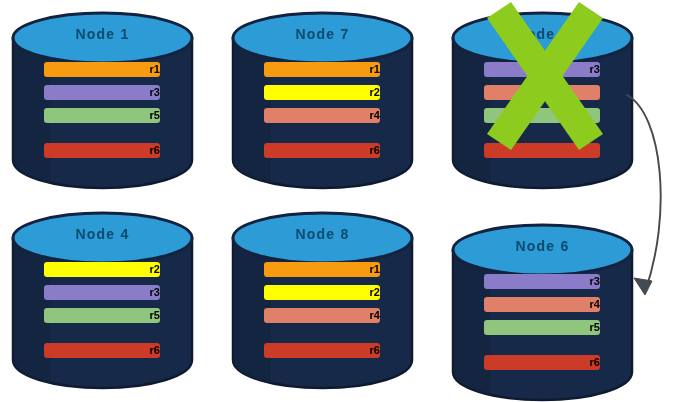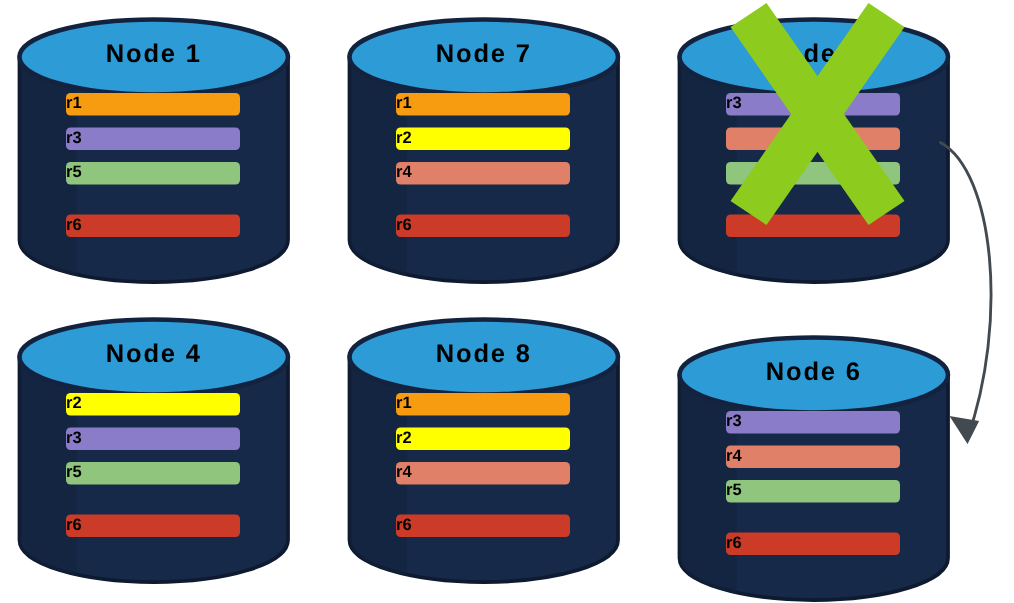--- a/index.html
+++ b/index.html
@@ -30,41 +30,41 @@
     width: 183px;
     height: 182px;
     overflow: visible;
   }
   .node-title {
     position: absolute;
     left: 0;
     top: 16px;
     width: 183px;
     text-align: center;
-    color: #000000;
-    font-size: 17px;
+    color: #0c4a6e;
+    font-size: 14px;
     font-weight: bold;
     letter-spacing: 1.2px;
     font-family: "Liberation Sans", "DejaVu Sans", sans-serif;
     z-index: 4;
     pointer-events: none;
   }
   .bands {
     position: absolute;
     left: 33px;
     top: 52px;
     width: 116px;
     z-index: 3;
   }
   .band {
     position: relative;
     height: 15px;
     margin-bottom: 8px;
     border-radius: 3px;
-    text-align: left;
+    text-align: right;
     line-height: 15px;
     color: #000000;
     font-size: 11px;
     font-weight: bold;
     font-family: "Liberation Sans", "DejaVu Sans", sans-serif;
   }
   .band:last-child { margin-bottom: 0; margin-top: 20px; }
   .xmark {
     position: absolute;
     left: 30px;

